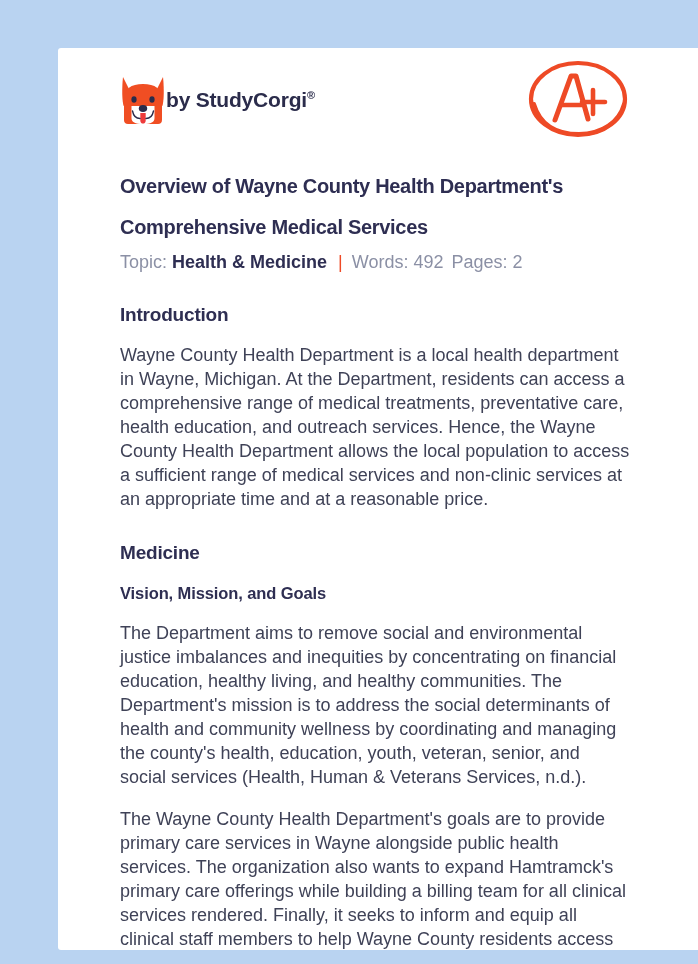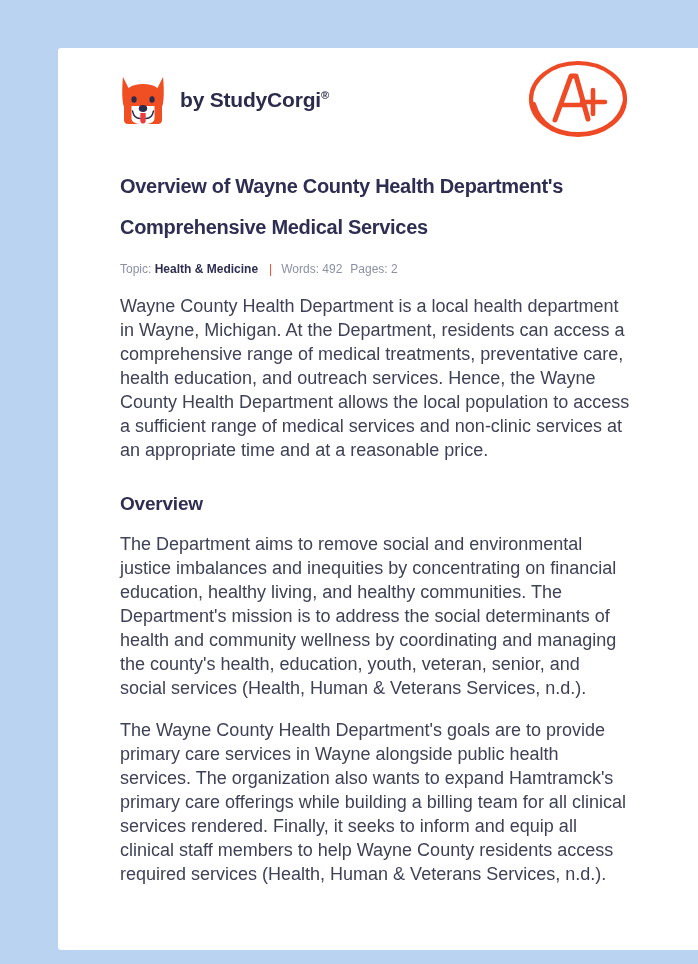--- a/index.html
+++ b/index.html
@@ -35,21 +35,20 @@
   .doc-header {
     display: flex;
     align-items: center;
     justify-content: space-between;
     height: 100px;
     padding-top: 2px;
   }
   .brand {
     display: flex;
     align-items: center;
-    gap: 14px;
   }
   .corgi-icon {
     width: 46px;
     height: 50px;
     display: block;
   }
   .brand-text {
     font-size: 21px;
     font-weight: bold;
     color: #2b2c4b;
@@ -73,22 +72,22 @@
     font-size: 20px;
     line-height: 41px;
     font-weight: bold;
     color: #2e2e52;
     letter-spacing: -0.3px;
     margin: 16px 0 0 0;
     max-width: 500px;
   }
 
   .meta-line {
-    margin-top: 14px;
-    font-size: 12px;
+    margin-top: 4px;
+    font-size: 18px;
     color: #8b90a5;
     white-space: nowrap;
   }
   .meta-line .meta-key { color: #8b90a5; }
   .meta-line .meta-topic {
     color: #2e2e52;
     font-weight: bold;
   }
   .meta-line .sep {
     color: #ee4a26;
@@ -162,23 +161,25 @@
         <path d="M56 44 L79 44" stroke="#ee4a26" stroke-width="4.6" stroke-linecap="round"></path>
       </svg>
 
     </div>
 
     <h1 class="doc-title">Overview of Wayne County Health Department's Comprehensive Medical Services</h1>
 
     <div class="meta-line"><span class="meta-key">Topic:</span> <span class="meta-topic">Health &amp; Medicine</span><span class="sep">|</span><span class="meta-words">Words: 492</span><span>Pages: 2</span></div>
 
     <div class="sec-block">
+      <h2 class="sec">Introduction</h2>
       <p class="para">Wayne County Health Department is a local health department in Wayne, Michigan. At the Department, residents can access a comprehensive range of medical treatments, preventative care, health education, and outreach services. Hence, the Wayne County Health Department allows the local population to access a sufficient range of medical services and non-clinic services at an appropriate time and at a reasonable price.</p>
     </div>
 
     <div class="sec-block">
-      <h2 class="sec">Overview</h2>
+      <h2 class="sec">Medicine</h2>
+      <h3 class="sub">Vision, Mission, and Goals</h3>
       <p class="para">The Department aims to remove social and environmental justice imbalances and inequities by concentrating on financial education, healthy living, and healthy communities. The Department's mission is to address the social determinants of health and community wellness by coordinating and managing the county's health, education, youth, veteran, senior, and social services (Health, Human &amp; Veterans Services, n.d.).</p>
       <p class="para">The Wayne County Health Department's goals are to provide primary care services in Wayne alongside public health services. The organization also wants to expand Hamtramck's primary care offerings while building a billing team for all clinical services rendered. Finally, it seeks to inform and equip all clinical staff members to help Wayne County residents access required services (Health, Human &amp; Veterans Services, n.d.).</p>
     </div>
 
   </div>
 </div>
 
 </body></html>

